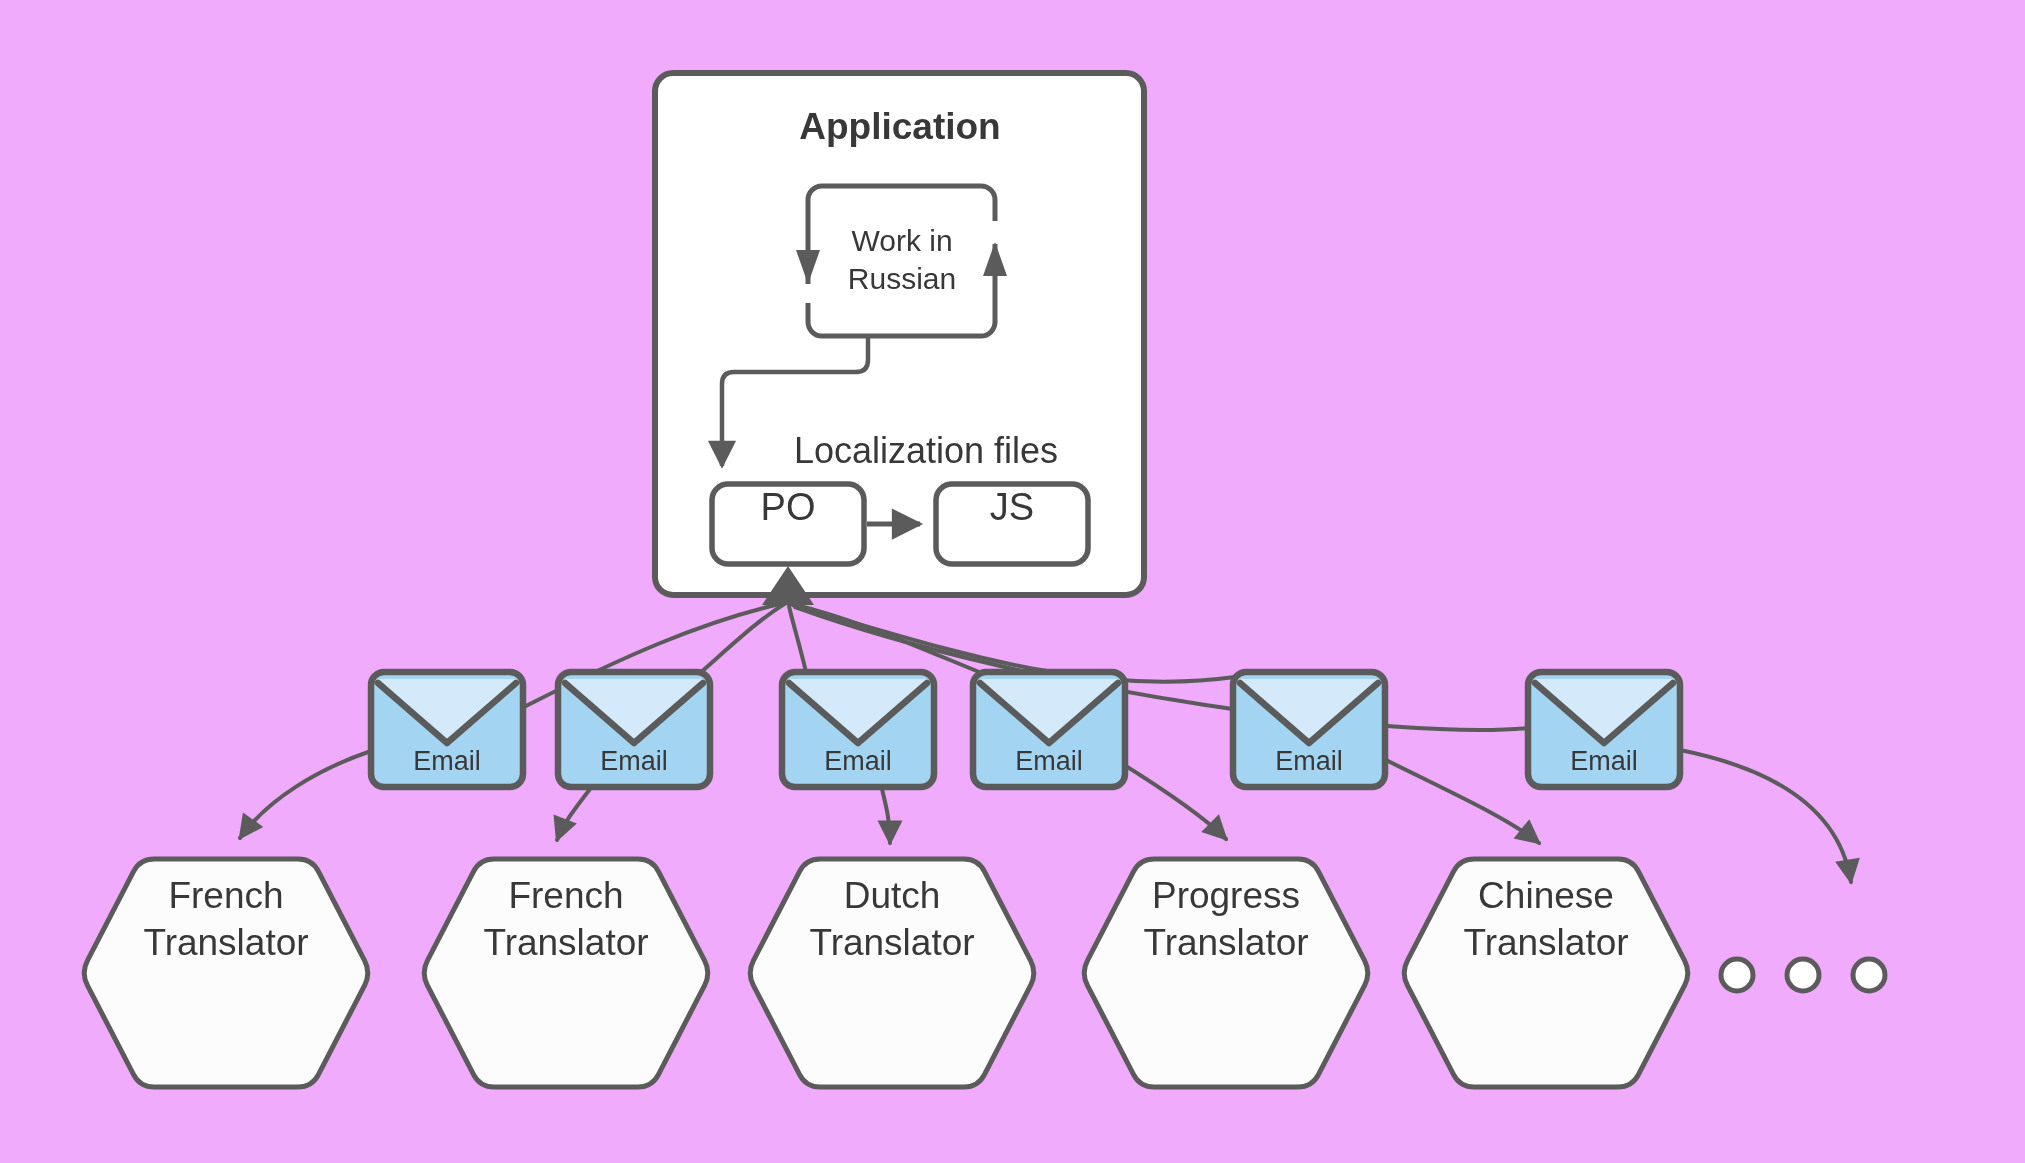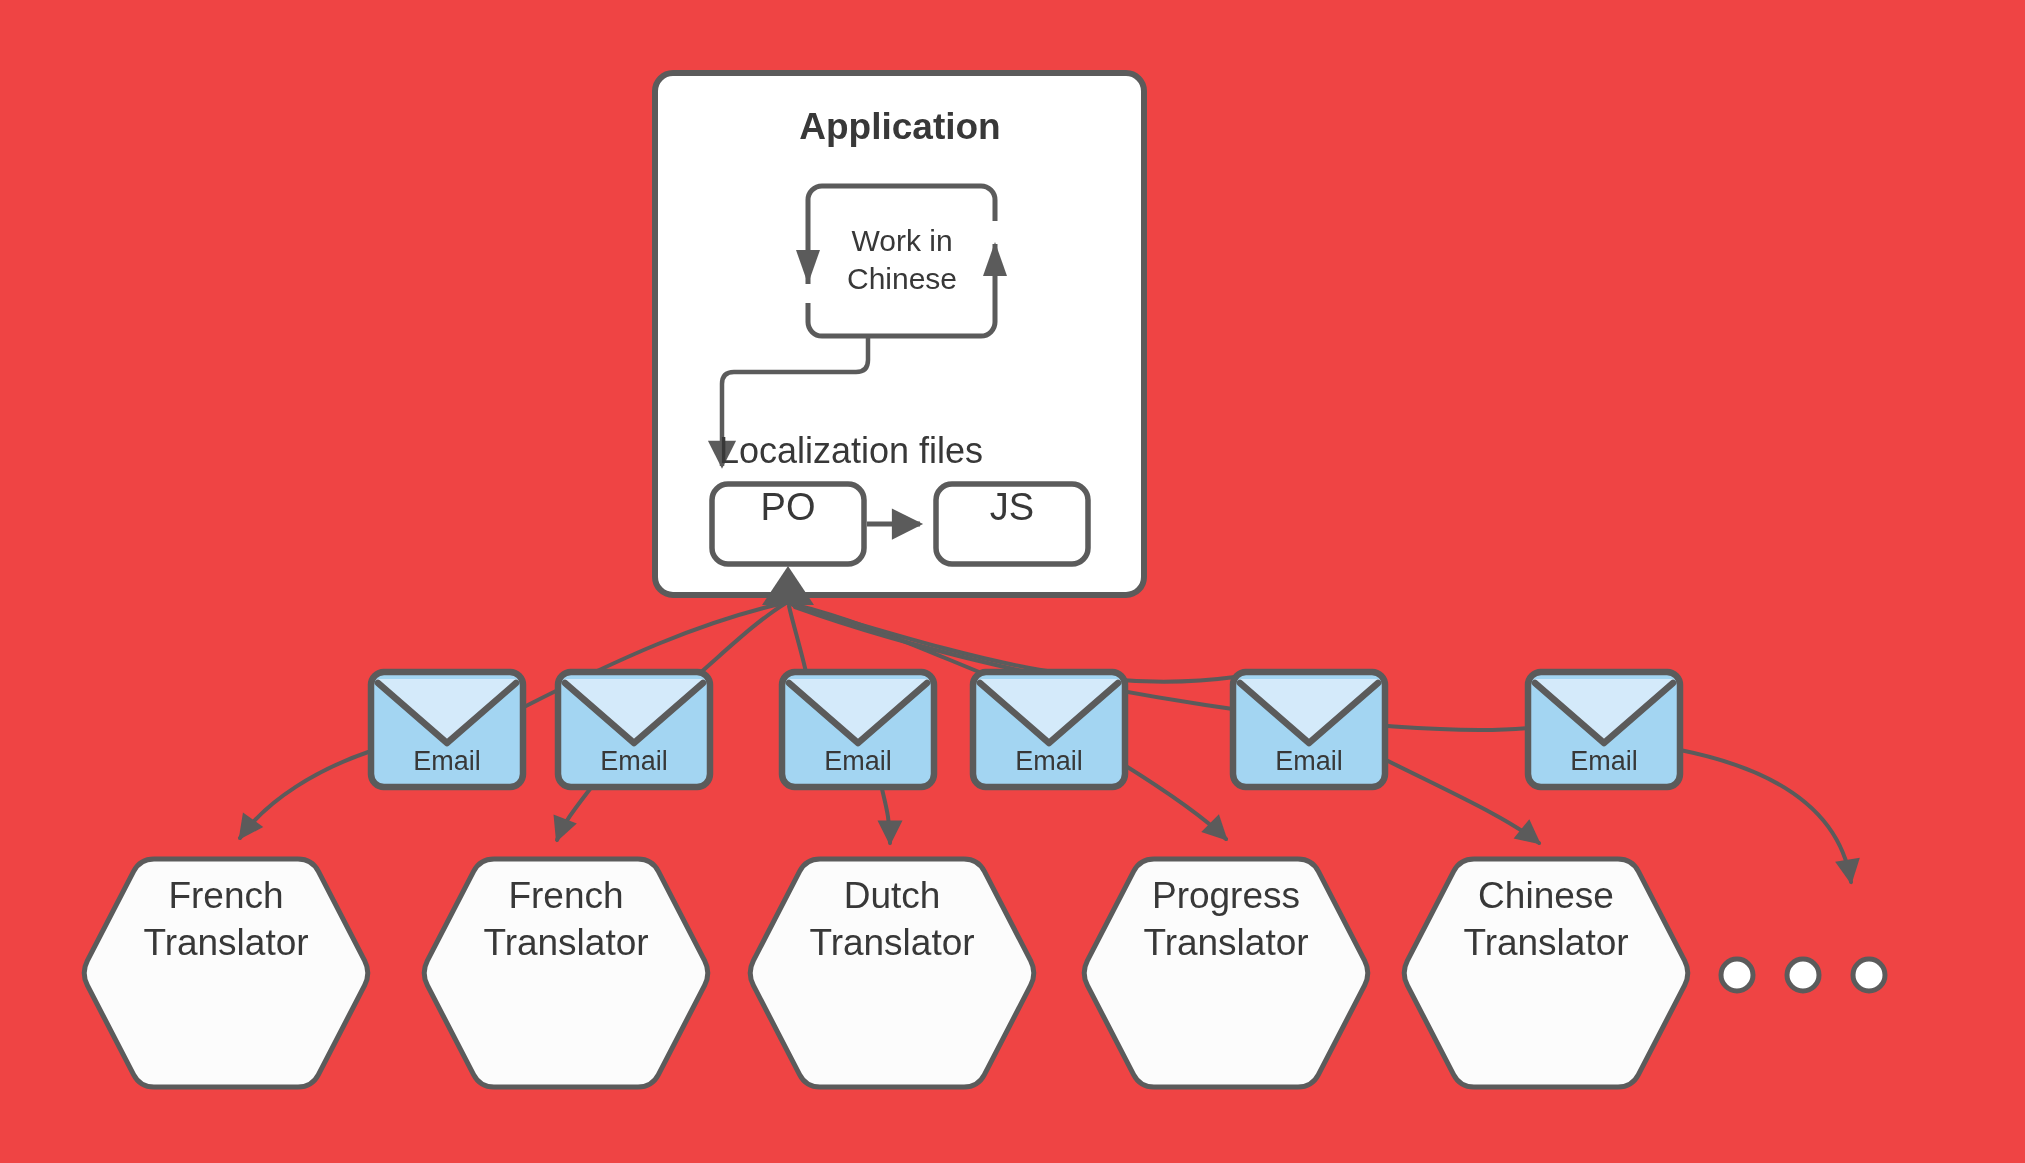--- a/index.html
+++ b/index.html
@@ -1,34 +1,34 @@
 <!DOCTYPE html>
 <html><head>
 <meta charset="utf-8">
 <style>
   html,body{margin:0;padding:0;background:#ffffff;}
   .canvas{
     position:relative;
     width:2025px;height:1163px;
-    background:#ef4444;
+    background:#f0abfc;
     font-family:"Liberation Sans", sans-serif;
     color:#383838;
     overflow:hidden;
   }
   .canvas svg{position:absolute;left:0;top:0;}
   .lbl{
     position:absolute;
     transform:translateX(-50%);
     text-align:center;
     white-space:pre-line;
     color:#383838;
   }
   .app-title{font-size:37px;font-weight:bold;top:106px;left:900px;}
   .wip-lbl{font-size:30px;line-height:38px;top:222px;left:902px;}
-  .loc-lbl{font-size:36px;top:430px;left:851px;}
+  .loc-lbl{font-size:36px;top:430px;left:926px;}
   .file-lbl{font-size:38px;top:486px;}
   .email-lbl{font-size:27px;top:746px;}
   .hex-lbl{font-size:37px;line-height:47px;top:872px;}
 </style>
 </head>
 <body>
 
 <div class="canvas">
 
   <svg width="2025" height="1163" viewBox="0 0 2025 1163">
@@ -102,21 +102,21 @@
     <g fill="#ffffff" stroke="#5b5b5b" stroke-width="5">
       <circle cx="1737" cy="975" r="16"></circle>
       <circle cx="1803" cy="975" r="16"></circle>
       <circle cx="1869" cy="975" r="16"></circle>
     </g>
   </svg>
 
   <div class="lbl app-title">Application</div>
 
   <div class="lbl wip-lbl">Work in
-Chinese</div>
+Russian</div>
 
   <div class="lbl loc-lbl">Localization files</div>
 
   <div class="lbl file-lbl" style="left:788px">PO</div>
   <div class="lbl file-lbl" style="left:1012px">JS</div>
 
   <div class="lbl email-lbl" style="left:447px">Email</div>
   <div class="lbl email-lbl" style="left:634px">Email</div>
   <div class="lbl email-lbl" style="left:858px">Email</div>
   <div class="lbl email-lbl" style="left:1049px">Email</div>

